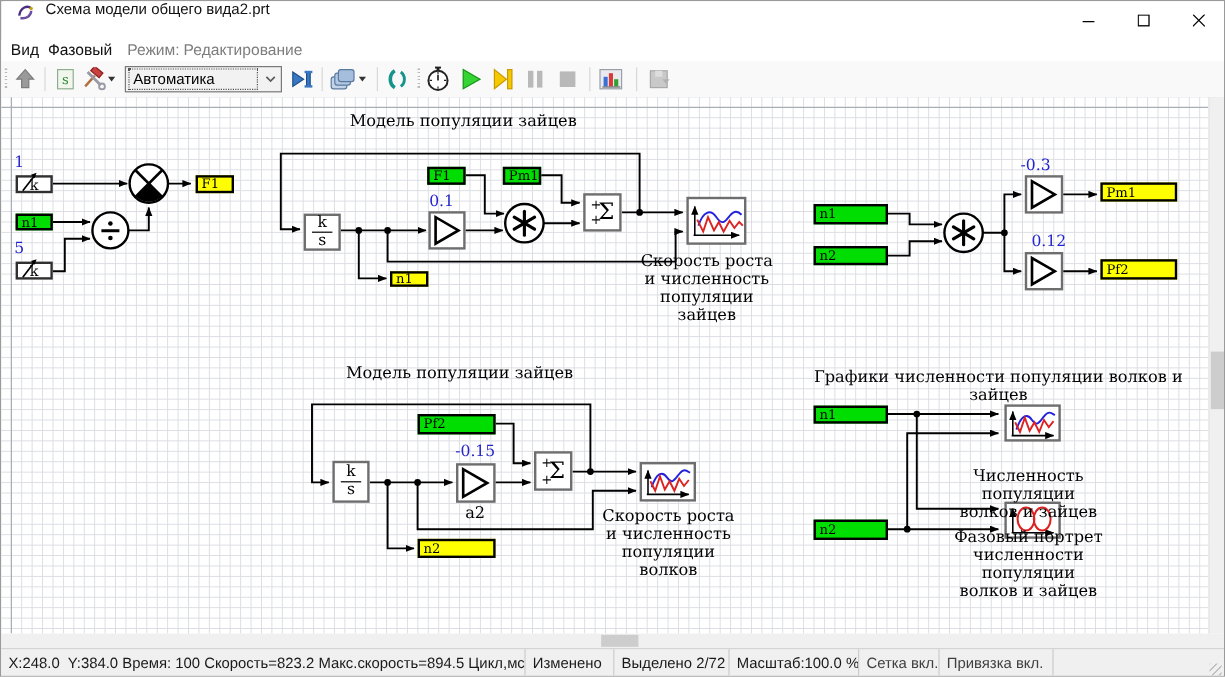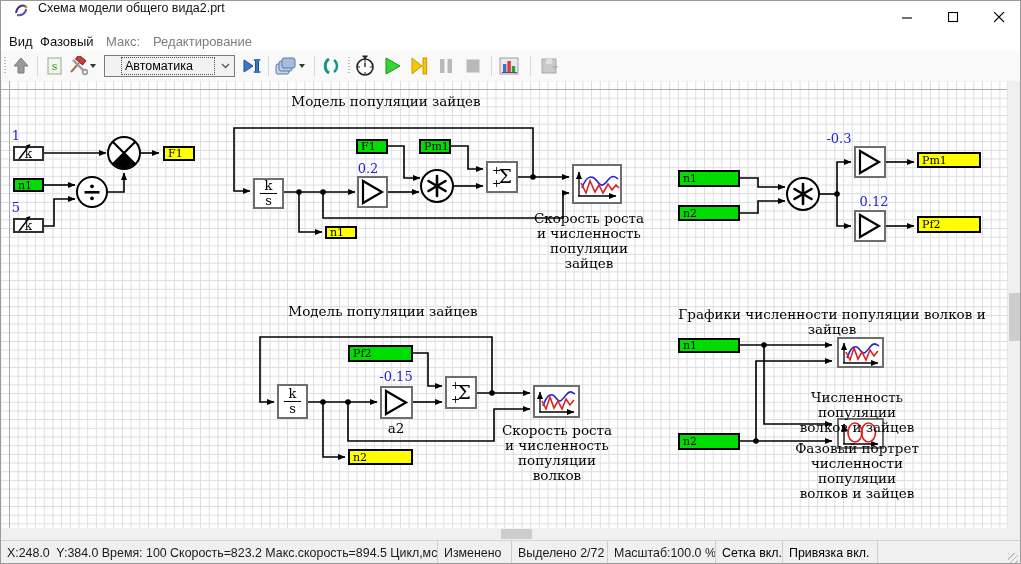--- a/index.html
+++ b/index.html
@@ -16,21 +16,21 @@
   .menu-item{position:absolute;top:1px;}
   .mgrey{color:#7d7d7d;}
   
   .toolbar{position:absolute;left:0;top:50px;width:100%;height:30px;background:#f9f9f9;border-bottom:1px solid #dcdcdc;}
   .tbtn{position:absolute;top:3px;width:24px;height:24px;display:flex;align-items:center;justify-content:center;}
   .tsep{position:absolute;top:5px;width:1px;height:20px;background:#d8d8d8;}
   .tgrip{position:absolute;top:6px;width:2px;height:18px;
     background-image:repeating-linear-gradient(to bottom,#b9b9b9 0 1px,transparent 1px 3px);}
   .combo{position:absolute;left:103px;top:4px;width:131px;height:22px;border:1px solid #7a7a7a;
     background:#f2f2f2;display:flex;align-items:center;box-sizing:border-box;}
-  .combo-text{flex:1;margin:2px 1px 2px 16px;border:1px dotted #555;padding:1px 3px;font-size:12.5px;color:#000;
+  .combo-text{flex:1;margin:2px 1px 2px 2px;border:1px dotted #555;padding:1px 3px;font-size:12.5px;color:#000;
     white-space:nowrap;overflow:hidden;}
   .combo-arrow{width:18px;display:flex;align-items:center;justify-content:center;}
   
   .canvas{position:absolute;left:0;top:80px;width:1006px;height:447px;background:#fff;overflow:hidden;
     background-image:linear-gradient(to right,#dbdde2 1px,transparent 1px),
                      linear-gradient(to bottom,#dbdde2 1px,transparent 1px);
     background-size:8.7px 8.7px;background-position:8px 8px;}
   .page-edge-v{position:absolute;left:8px;top:0;width:1px;height:100%;background:#a9adb5;}
   .page-edge-h{position:absolute;left:0;top:8px;width:100%;height:1px;background:#a9adb5;}
   .wires{position:absolute;left:0;top:0;}
@@ -58,21 +58,21 @@
   .vscroll{position:absolute;left:1006px;top:80px;width:15px;height:447px;background:#f0f0f0;border-left:1px solid #e3e3e3;box-sizing:border-box;}
   .hscroll{position:absolute;left:0;top:527px;width:1021px;height:12px;background:#f0f0f0;}
   .vthumb{position:absolute;left:1px;width:12px;background:#cdcdcd;}
   .hthumb{position:absolute;top:1px;height:10px;background:#cdcdcd;}
   .sarrow{position:absolute;width:0;height:0;}
   
   .statusbar{position:absolute;left:0;top:539px;width:100%;height:25px;background:#f0f0f0;border-top:1px solid #d4d4d4;
     box-sizing:border-box;display:flex;font-size:12.4px;color:#1a1a1a;align-items:center;}
   .spanel{height:100%;display:flex;align-items:center;padding-left:6px;border-right:1px solid #cccccc;
     box-sizing:border-box;white-space:pre;overflow:hidden;flex:0 0 auto;}
-  .sgreen{color:#000000;}
+  .sgreen{color:#404040;}
   .resize-grip{position:absolute;right:2px;bottom:2px;width:10px;height:10px;
     background-image:repeating-linear-gradient(135deg,#bfbfbf 0 1px,transparent 1px 4px);}
 </style>
 </head>
 <body>
 
 <div class="window">
 
   <div class="titlebar">
     <svg class="appicon" viewBox="0 0 17 17">
@@ -96,21 +96,21 @@
         <svg width="11" height="11">
             <path d="M0,0 L10,10 M10,0 L0,10" stroke="#000" stroke-width="1.1"></path>
           </svg>
       </div>
     </div>
   </div>
 
   <div class="menubar">
     <span class="menu-item" style="left:8px">Вид</span>
     <span class="menu-item" style="left:39px">Фазовый</span>
-    <span class="menu-item mgrey" style="left:105px">Макс:</span>
+    <span class="menu-item mgrey" style="left:105px">Режим:</span>
     <span class="menu-item mgrey" style="left:152px">Редактирование</span>
   </div>
 
   <div class="toolbar">
     <div class="tgrip" style="left:3px"></div>
     <div class="tbtn" style="left:8px">
       <svg width="20" height="20">
         <polygon points="10,2 17,10 13,10 13,17 7,17 7,10 3,10" fill="#9a9a9a" stroke="#7c7c7c"></polygon>
       </svg>
     </div>
@@ -378,40 +378,40 @@
         <line x1="6" y1="19" x2="16" y2="6" stroke="#000" stroke-width="1.4"></line>
         <polygon points="17.5,4 12.8,5.6 15.8,8.6" fill="#000"></polygon>
       </svg>
       <span>k</span>
     </div>
     <div class="lbl yellow" style="left:162px;top:65px;width:32px;height:15px">F1</div>
 
     <div class="cap" style="left:290px;top:13px;width:190px">Модель популяции зайцев</div>
     <div class="lbl green" style="left:355px;top:58px;width:32px;height:15px">F1</div>
     <div class="lbl green" style="left:418px;top:58px;width:32px;height:15px">Pm1</div>
-    <div class="param" style="left:350px;top:80px;width:34px">0.2</div>
+    <div class="param" style="left:350px;top:80px;width:34px">0.1</div>
     <div class="ksblock" style="left:252px;top:97px;width:31px;height:31px">
       <span class="num">k</span>
       <span class="den">s</span>
     </div>
     <div class="sumblock" style="left:485px;top:80px;width:32px;height:32px">
       <span class="plus t">+</span>
       <span class="plus b">+</span>
       <span class="sigma">Σ</span>
     </div>
     <div class="lbl yellow" style="left:324px;top:145px;width:32px;height:13px">n1</div>
     <div class="cap" style="left:528px;top:130px;width:120px">
       <div>Скорость роста</div>
       <div>и численность</div>
       <div>популяции зайцев</div>
     </div>
 
     <div class="lbl green" style="left:677px;top:89px;width:62px;height:17px">n1</div>
     <div class="lbl green" style="left:677px;top:124px;width:62px;height:16px">n2</div>
-    <div class="param" style="left:817px;top:50px;width:42px">-0.3</div>
+    <div class="param" style="left:841px;top:50px;width:42px">-0.3</div>
     <div class="param" style="left:852px;top:113px;width:42px">0.12</div>
     <div class="lbl yellow" style="left:916px;top:71px;width:64px;height:16px">Pm1</div>
     <div class="lbl yellow" style="left:916px;top:135px;width:64px;height:17px">Pf2</div>
 
     <div class="cap" style="left:287px;top:223px;width:190px">Модель популяции зайцев</div>
     <div class="lbl green" style="left:347px;top:264px;width:65px;height:17px">Pf2</div>
     <div class="param" style="left:373px;top:288px;width:44px">-0.15</div>
     <div class="cap" style="left:381px;top:340px;width:28px">a2</div>
     <div class="ksblock" style="left:276px;top:303px;width:31px;height:35px">
       <span class="num">k</span>

